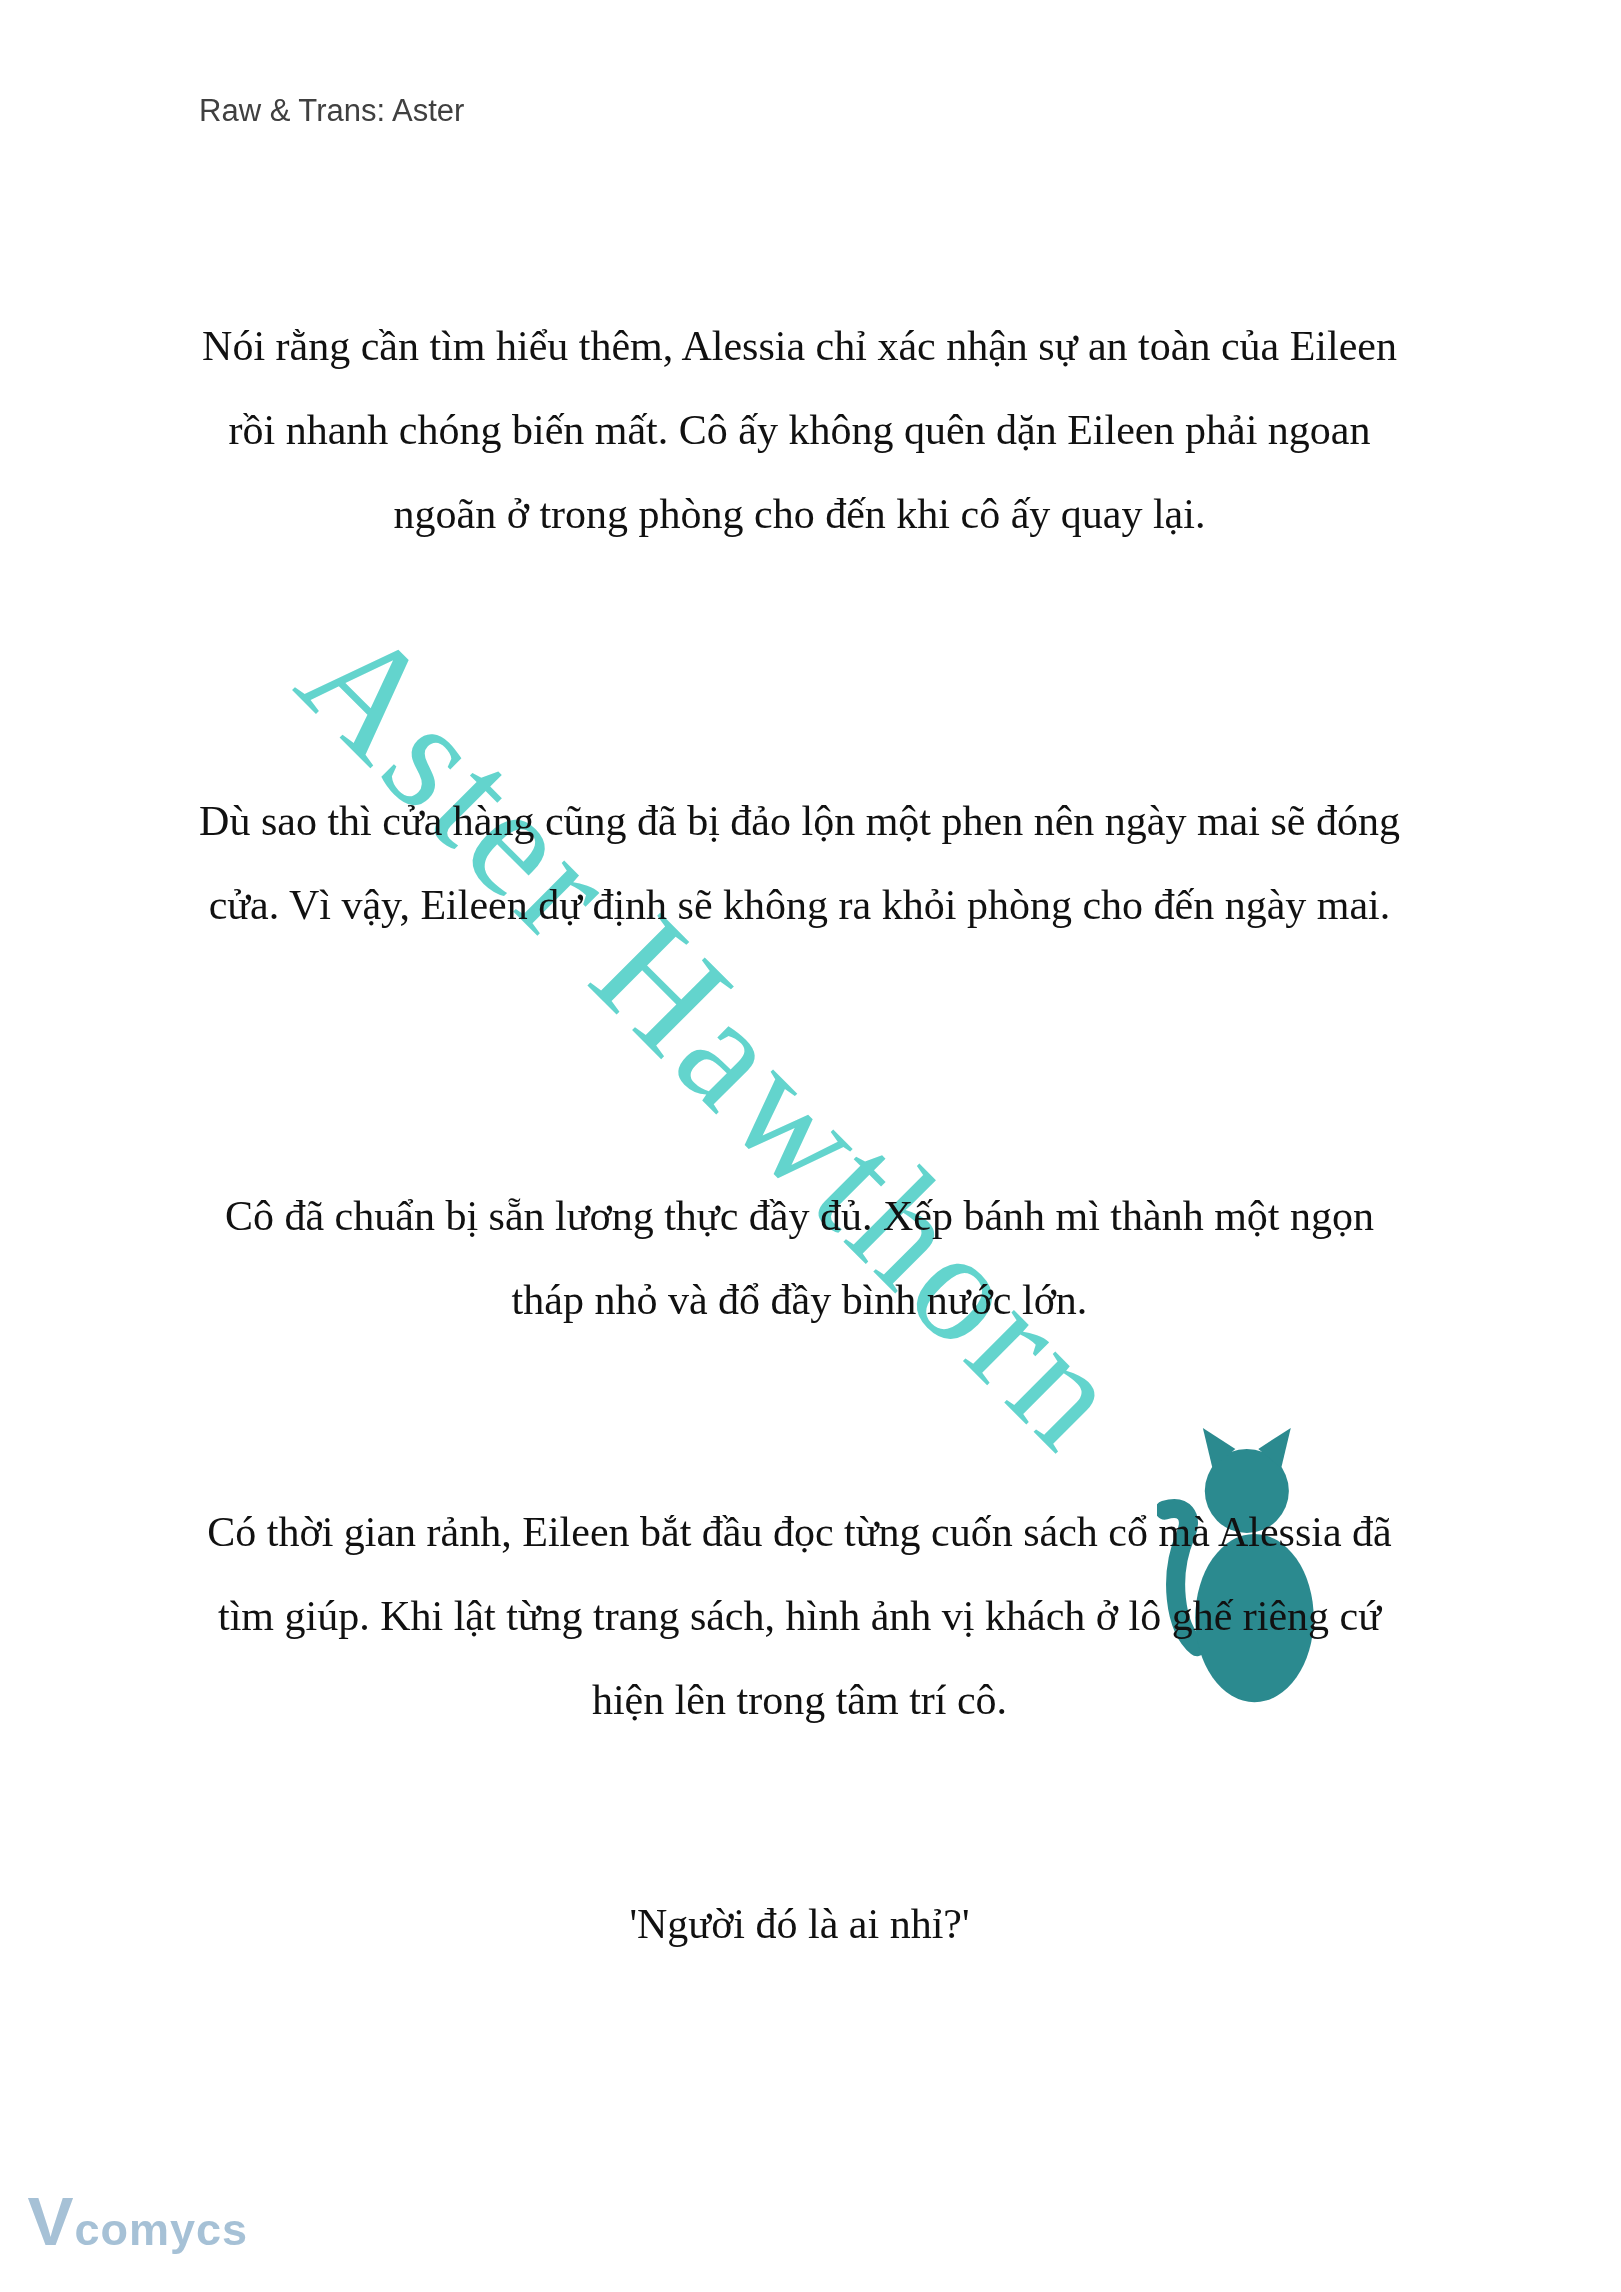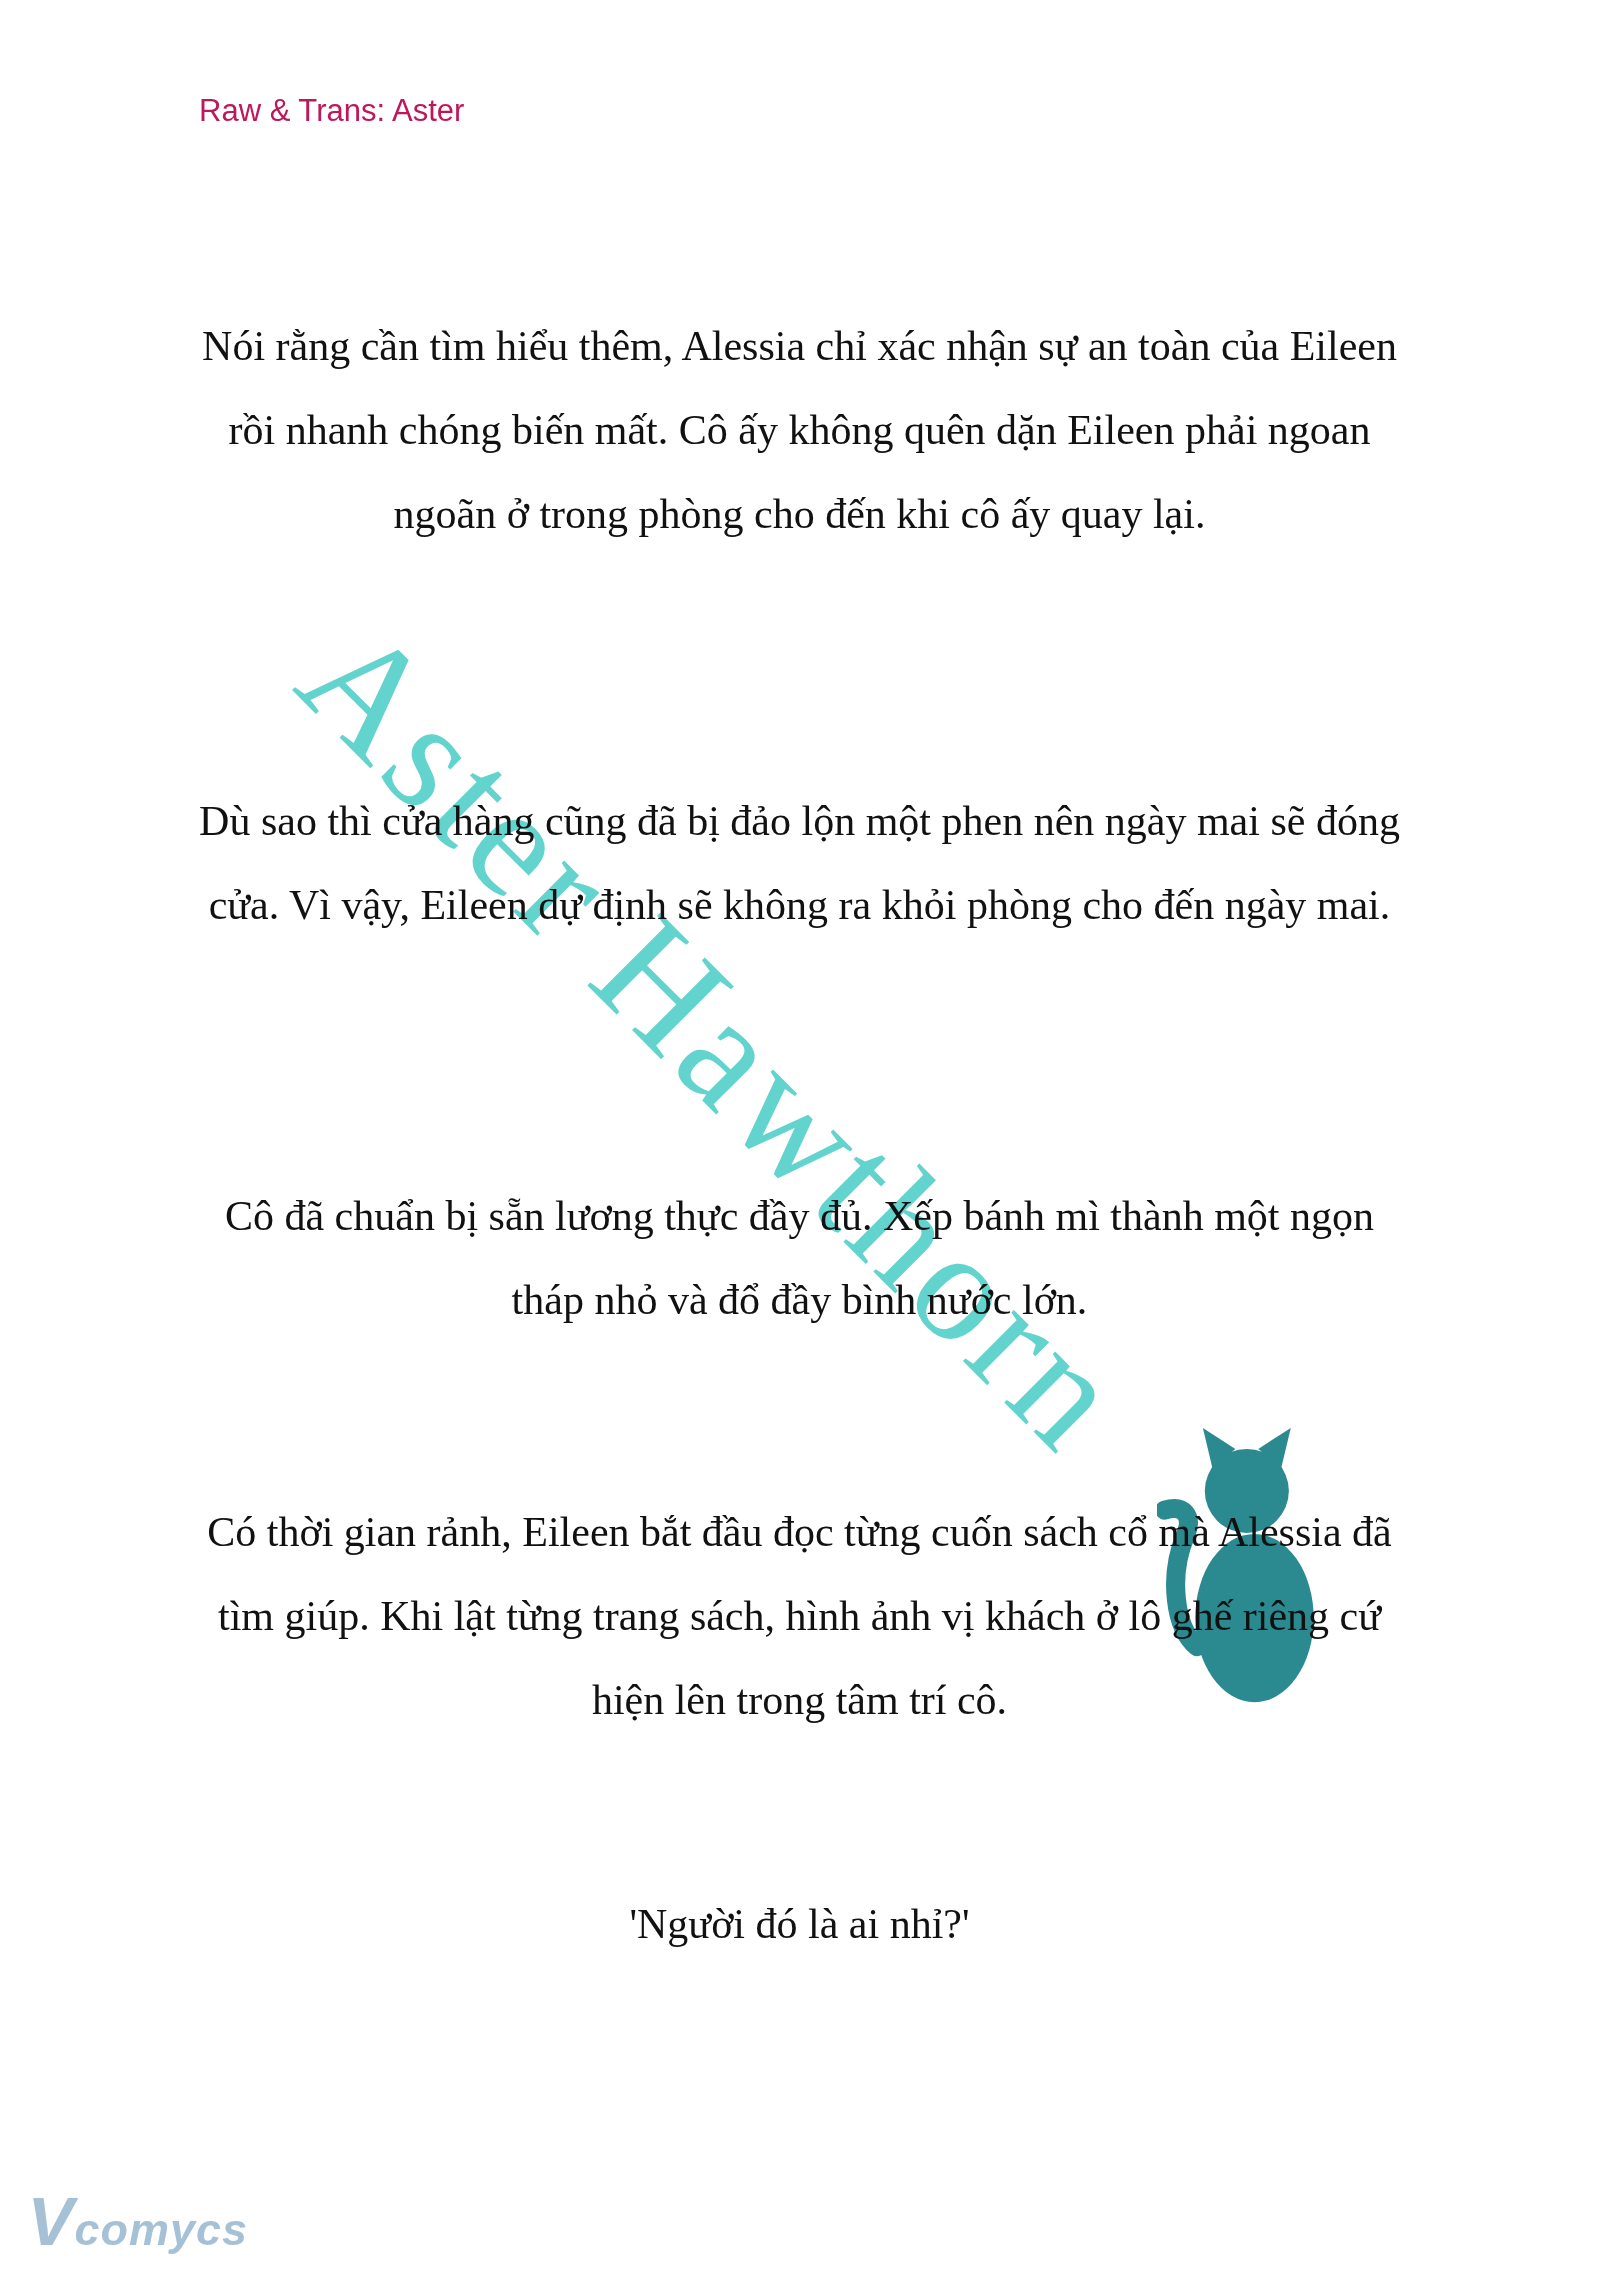--- a/index.html
+++ b/index.html
@@ -18,21 +18,21 @@
     background: #ffffff;
     overflow: hidden;
     font-family: "Liberation Serif", serif;
   }
   .credit{
     position: absolute;
     left: 199px;
     top: 93px;
     font-family: "Liberation Sans", sans-serif;
     font-size: 31px;
-    color: #be185d;
+    color: #404040;
     z-index: 3;
   }
   .watermark{
     position: absolute;
     left: 392px;
     top: 588px;
     transform: rotate(45deg);
     transform-origin: 0 0;
     font-family: "Liberation Serif", serif;
     font-size: 157px;
@@ -78,21 +78,20 @@
     font-size: 30px;
     line-height: 1.45;
     color: var(--footer);
     z-index: 2;
   }
   .logo{
     position: absolute;
     left: 27.4px;
     top: 2194px;
     font-family: "Liberation Sans", sans-serif;
-    font-style: italic;
     font-weight: bold;
     font-size: 45px;
     color: var(--logo);
     z-index: 2;
     letter-spacing: 1px;
   }
   .logo .v{
     font-size: 69px;
     line-height: 0.8;
   }

